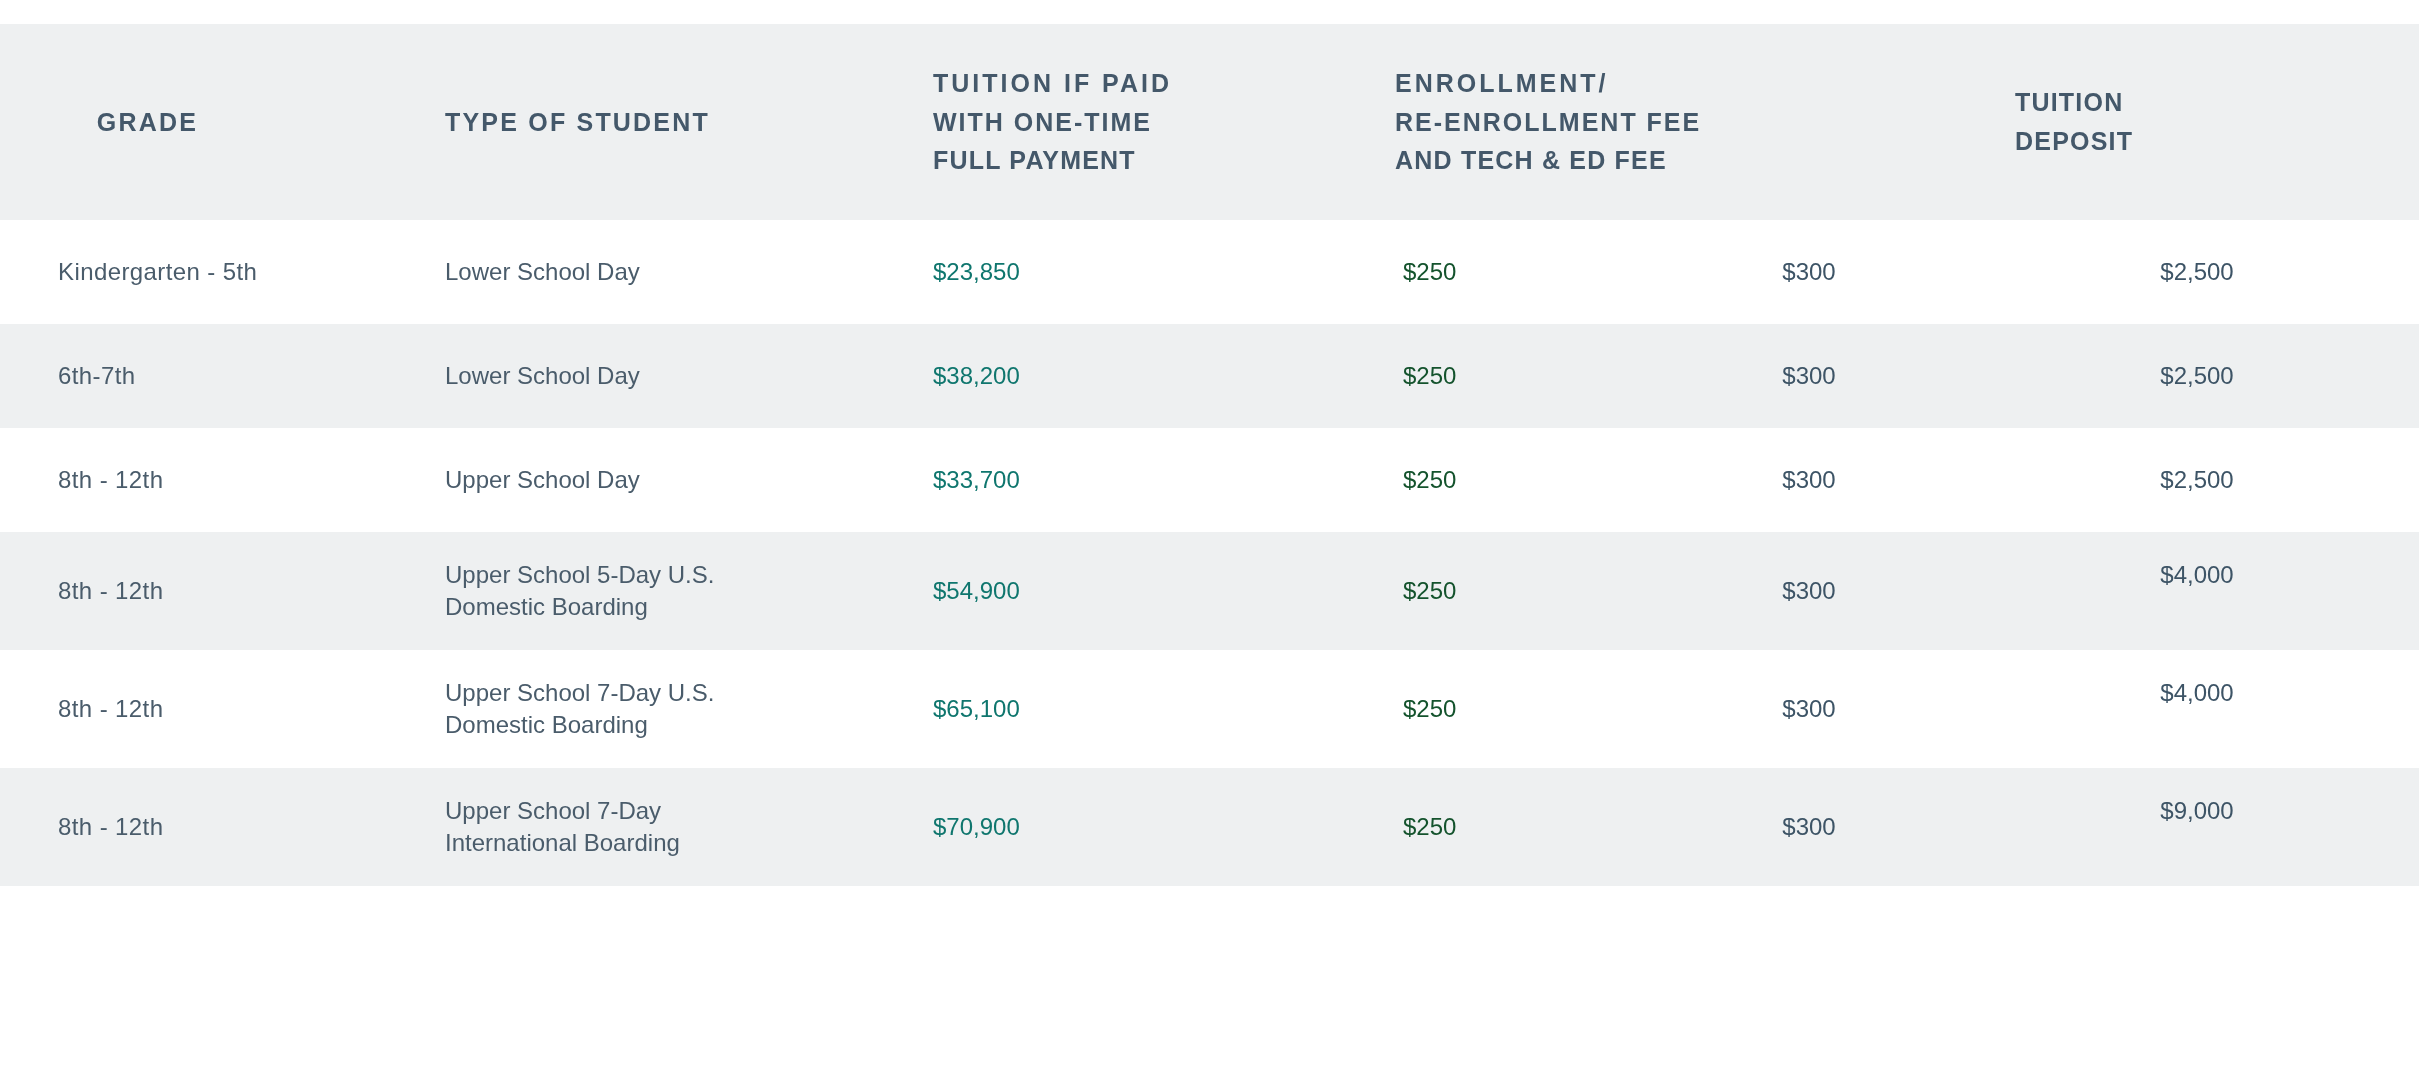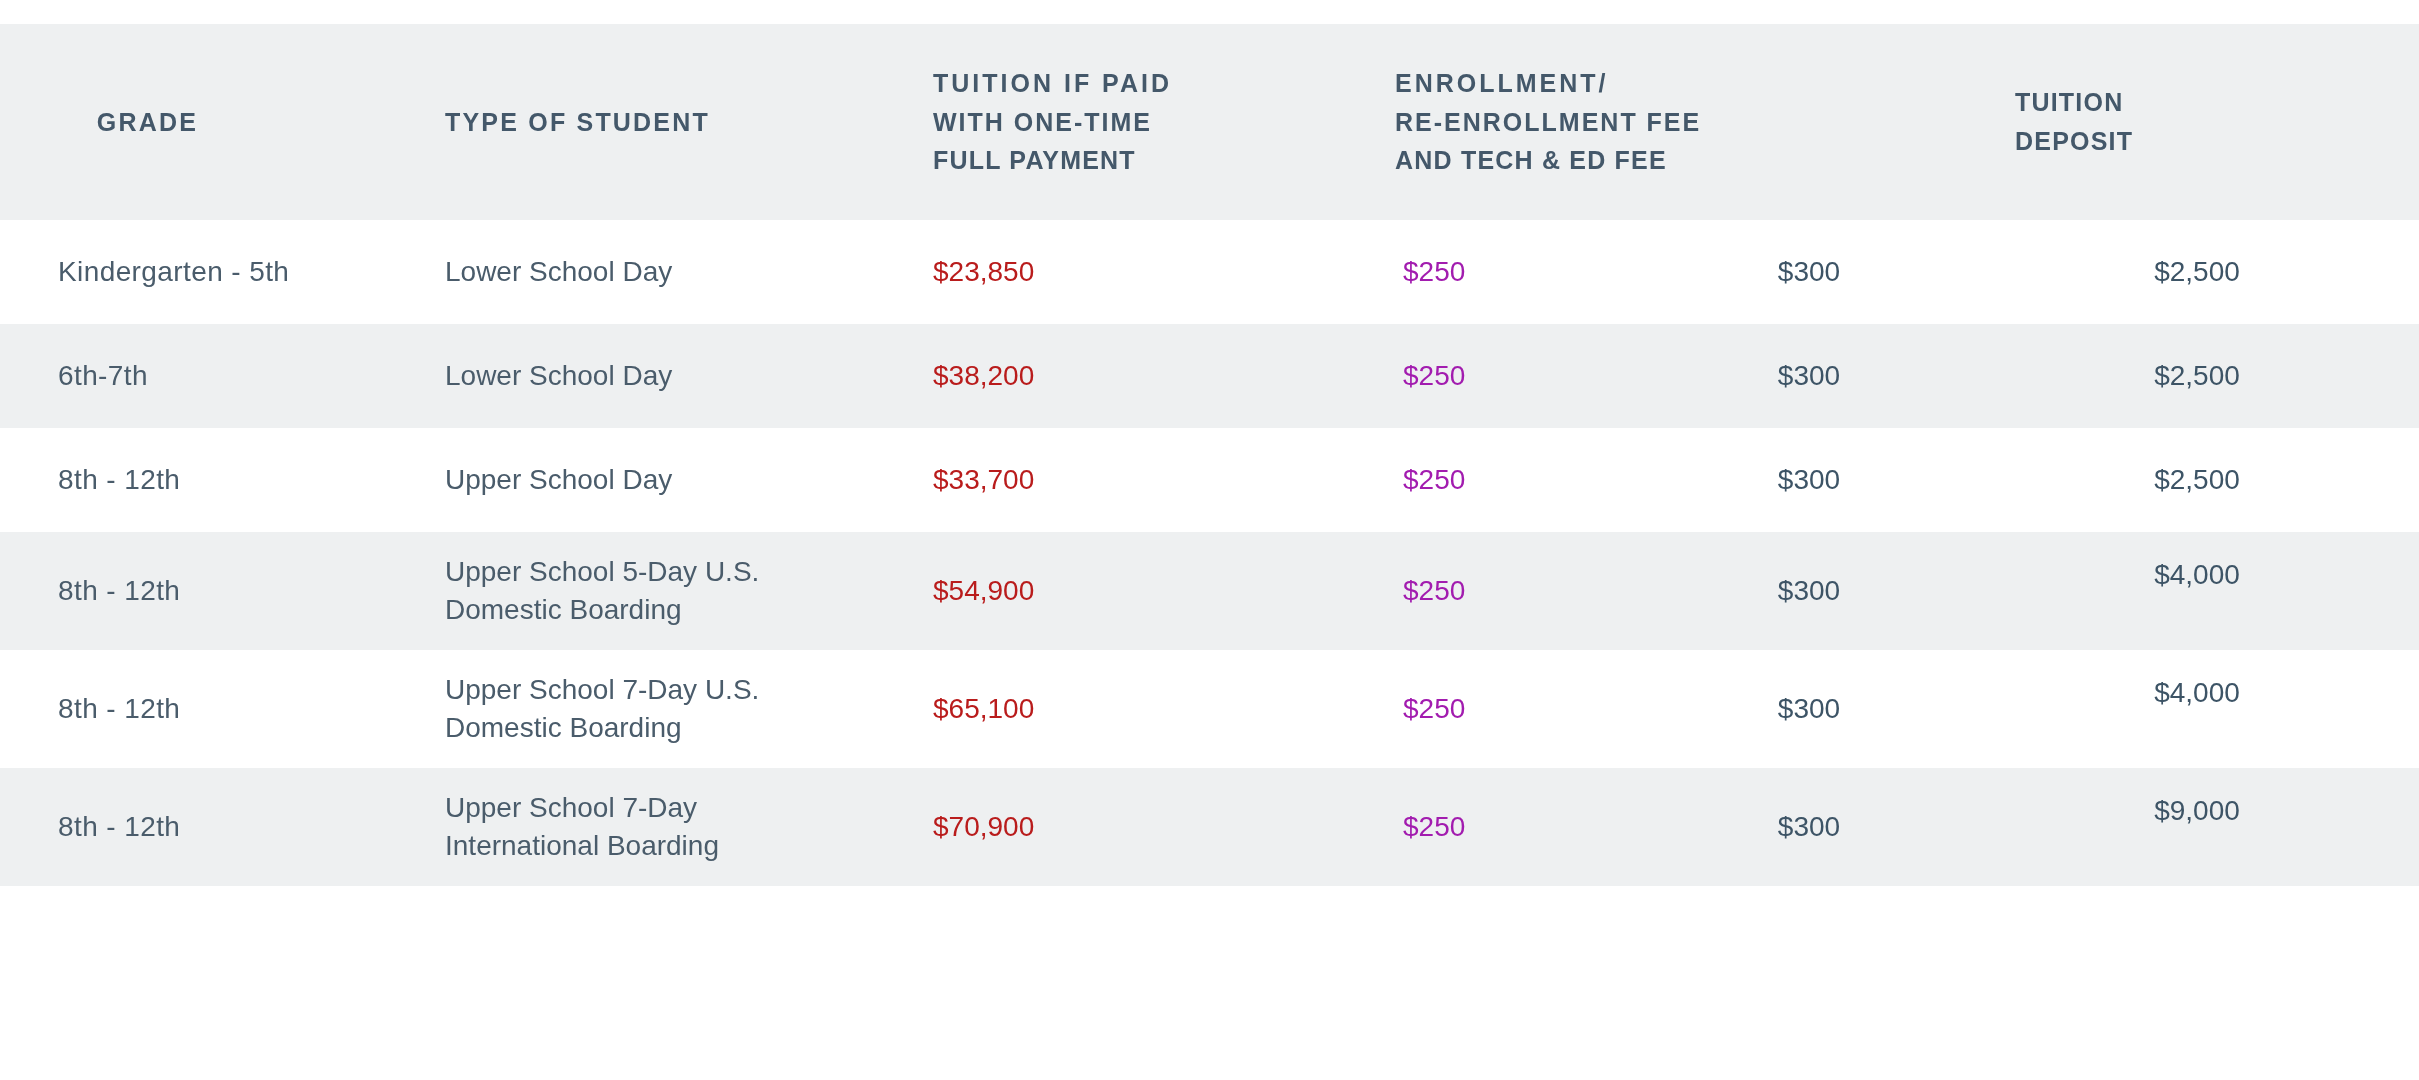--- a/index.html
+++ b/index.html
@@ -60,21 +60,21 @@
     text-align: left;
   }
   thead th.th-deposit {
     padding-right: 40px;
   }
   .fees-head-line1 { display: block; letter-spacing: 3px; }
   .fees-head-line2 { display: block; letter-spacing: 2px;}
   .fees-head-line3 { display: block; letter-spacing: 1.2px; }
 
   tbody td {
-    font-size: 28px;
+    font-size: 24px;
     font-weight: 400;
     color: #41566a;
     vertical-align: middle;
     padding: 0;
     height: 104px;
     line-height: 1.34;
     box-sizing: border-box;
   }
   tbody tr.alt td { background: #eef0f1; }
   tbody tr.plain td { background: #ffffff; }
@@ -84,25 +84,25 @@
     padding-left: 58px;
     color: #4a5c6b;
     letter-spacing: 0.4px;
   }
   td.td-type {
     padding-left: 440px;
     color: #4a5c6b;
   }
   td.td-tuition {
     padding-left: 920px;
-    color: #b91c1c;
+    color: #0f766e;
   }
   td.td-enroll {
     padding-left: 1420px;
-    color: #a21caf;
+    color: #14532d;
   }
   td.td-tech {
     padding-left: 1620px;
     color: #3d5466;
   }
   td.td-deposit {
     text-align: center;
     padding-right: 40px;
     color: #3d5466;
   }

